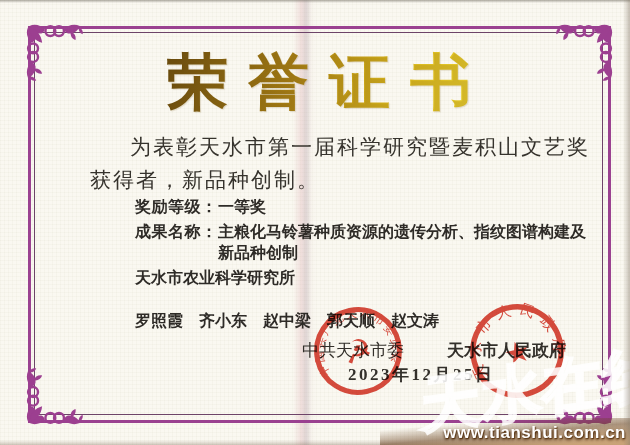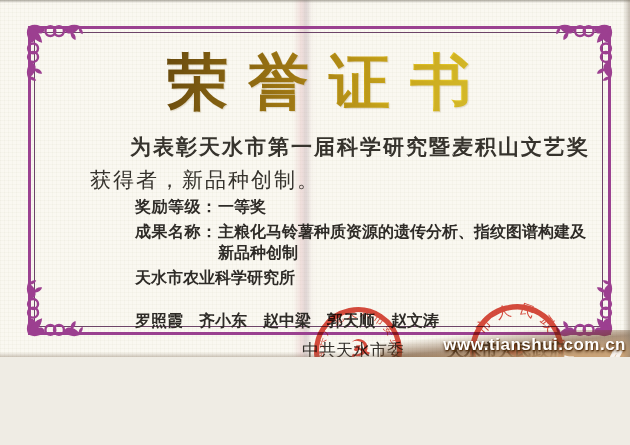--- a/index.html
+++ b/index.html
@@ -1,18 +1,18 @@
 <!DOCTYPE html>
 <html><head>
 <meta charset="utf-8">
 <style>
   html,body{margin:0;padding:0;}
   body{width:630px;height:445px;overflow:hidden;background:#efece4;
        font-family:"Liberation Serif","DejaVu Serif",serif;}
-  .scan{position:relative;width:630px;height:357px;overflow:hidden;
+  .scan{position:relative;width:630px;height:445px;overflow:hidden;
         background:
           repeating-linear-gradient(0deg, rgba(150,150,100,0.045) 0 1px, transparent 1px 4px),
           repeating-linear-gradient(90deg, rgba(150,150,100,0.045) 0 1px, transparent 1px 4px),
           #faf8f1;}
   
   .edge-top{position:absolute;left:0;top:0;right:0;height:3px;
             background:linear-gradient(to bottom, rgba(110,105,95,0.55), rgba(110,105,95,0));z-index:40;}
   .edge-right{position:absolute;top:0;right:0;bottom:0;width:7px;
             background:linear-gradient(to left, rgba(130,118,102,0.45), rgba(130,118,102,0));z-index:40;}
   .edge-bottom{position:absolute;left:0;bottom:0;right:0;height:5px;
@@ -36,21 +36,21 @@
   .corner.br{right:17px;bottom:20px;transform:scale(-1,-1);}
   
   .title{position:absolute;top:42px;left:0;width:630px;text-align:center;padding-left:28px;
          box-sizing:border-box;font-size:61px;font-weight:bold;letter-spacing:20px;z-index:10;
          background:linear-gradient(100deg,#46300a 8%, #6d4e0e 28%, #a57d14 46%, #d8b51c 62%, #f2dd38 82%, #e8cf2c 95%);
          -webkit-background-clip:text;background-clip:text;color:transparent;
          text-shadow:1px 1px 1px rgba(120,90,20,0.18);}
   
   .body-text{position:absolute;left:90px;top:131px;width:500px;font-size:21px;line-height:33px;
              color:#36332d;letter-spacing:2px;z-index:10;}
-  .body-text .l1{text-indent:40px;font-weight:bold;}
+  .body-text .l1{text-indent:40px;}
   
   .fields{position:absolute;left:135px;top:196px;width:455px;font-size:16px;font-weight:bold;
           color:#2e2b27;z-index:10;}
   .frow{display:flex;margin-bottom:3px;line-height:21.5px;}
   .flabel{flex:none;width:83px;letter-spacing:0.5px;}
   .fvalue{flex:1;}
   
   .issuer-party{position:absolute;left:302px;top:339px;font-size:17px;font-weight:normal;color:#33302b;z-index:10;}
   .issuer-gov{position:absolute;left:447px;top:339px;font-size:17px;font-weight:bold;color:#33302b;z-index:10;}
   .date{position:absolute;left:348px;top:363px;font-size:17px;font-weight:bold;color:#33302b;

